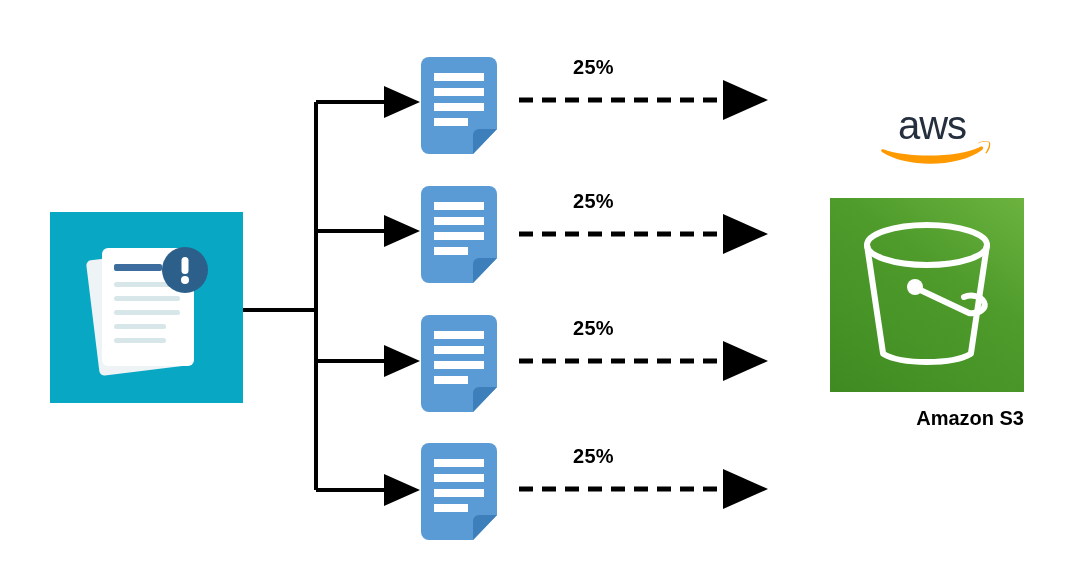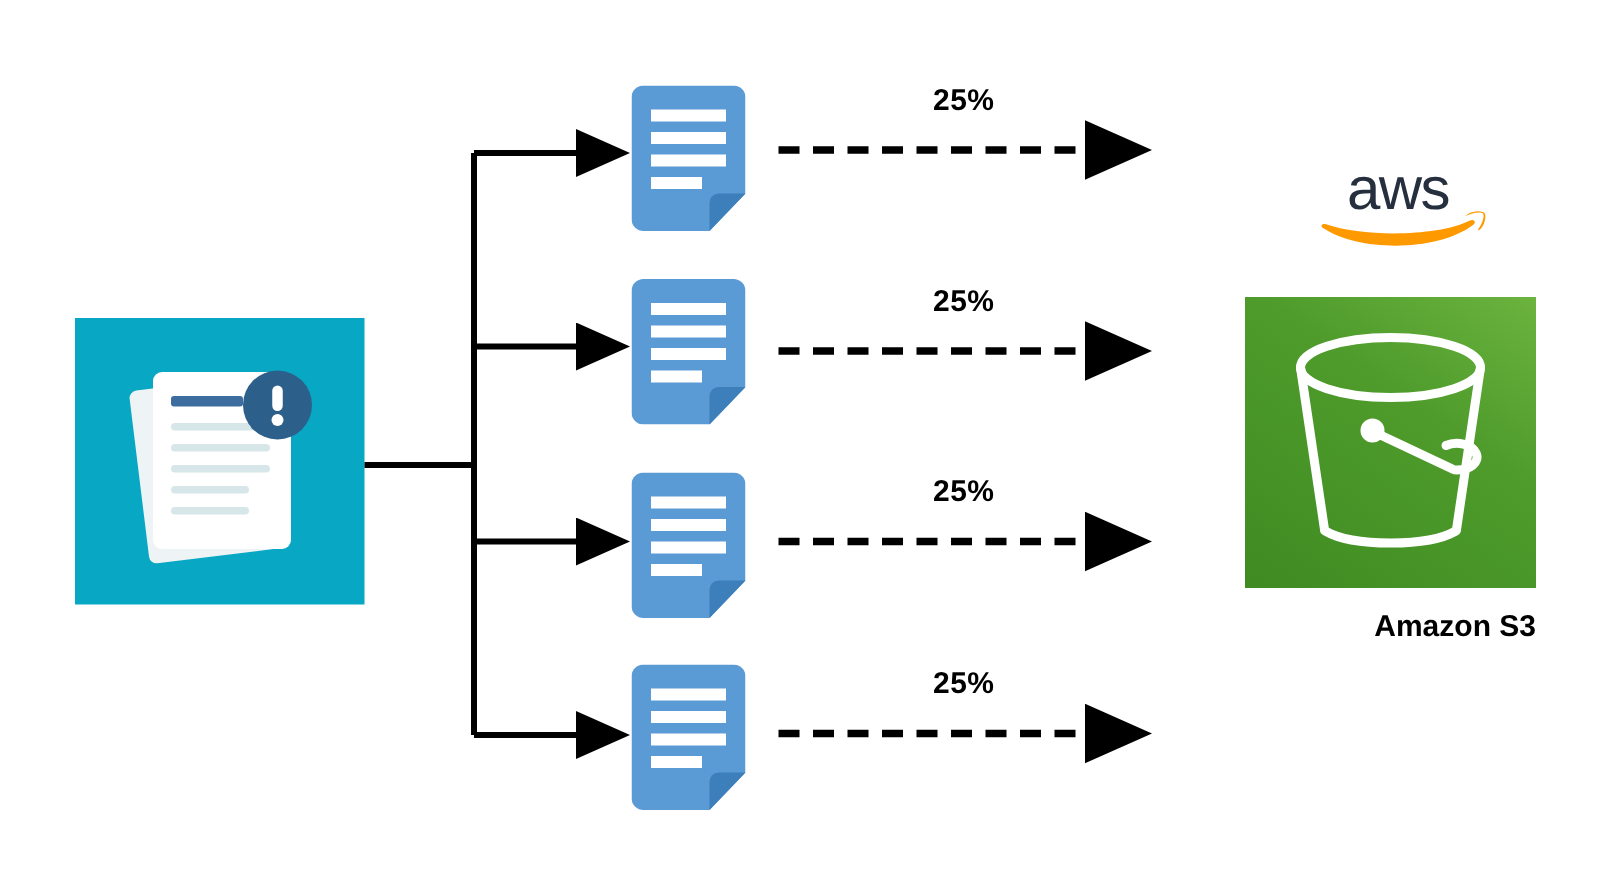--- a/index.html
+++ b/index.html
@@ -29,21 +29,21 @@
   }
 
   
   .doc-icon { width: 76px; height: 97px; }
 
   
   .pct-label {
     font-size: 20px;
     font-weight: bold;
     color: #000000;
-    text-align: right;
+    text-align: left;
     width: 90px;
     letter-spacing: 0.3px;
   }
 
   
   #aws-logo { left: 872px; top: 106px; width: 120px; height: 62px; text-align: center; }
 
   
   #s3-tile {
     left: 830px;

